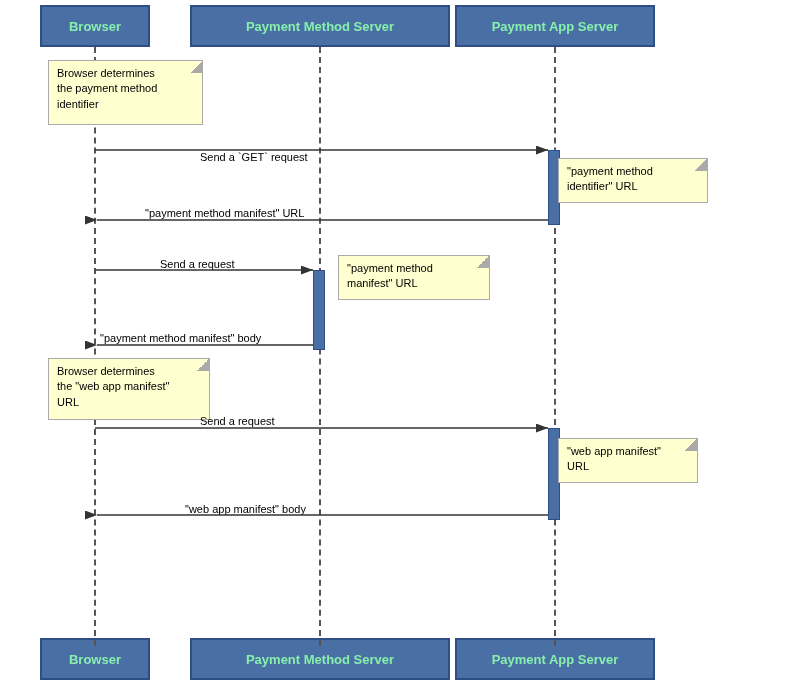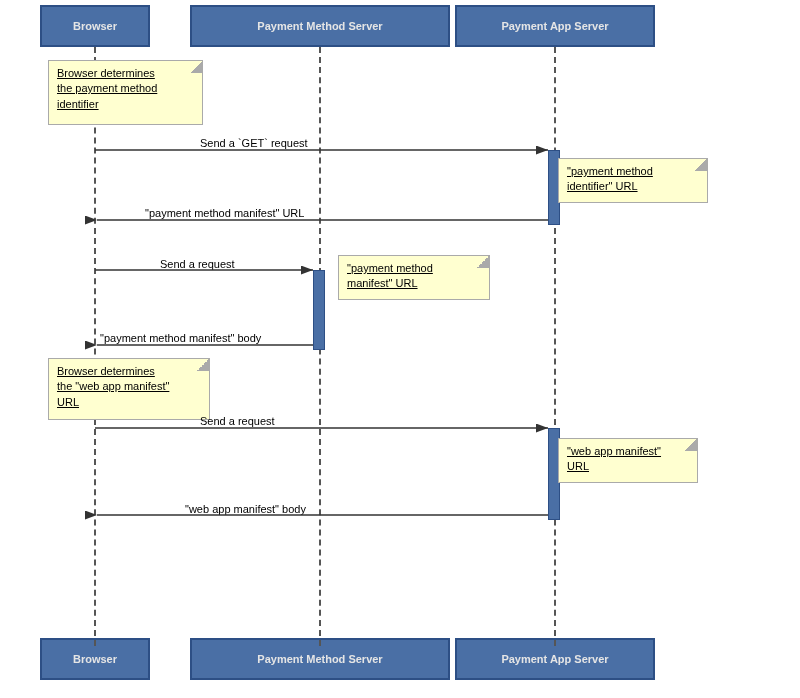--- a/index.html
+++ b/index.html
@@ -16,23 +16,23 @@
     .diagram {
       position: relative;
       width: 800px;
       height: 698px;
     }
 
     
     .header-box {
       position: absolute;
       background: #4a6fa5;
-      color: #e5e5e5;
+      color: #86efac;
       font-weight: bold;
-      font-size: 11px;
+      font-size: 13px;
       padding: 11px 12px;
       border: 2px solid #2d4f85;
       text-align: center;
       display: flex;
       align-items: center;
       justify-content: center;
     }
 
     
     .lifeline {
@@ -52,21 +52,20 @@
     }
 
     
     .note-box {
       position: absolute;
       background: #ffffd0;
       border: 1px solid #aaa;
       padding: 5px 8px;
       font-size: 11px;
       line-height: 1.4;
-      text-decoration: underline;
     }
     .note-box::after {
       content: '';
       position: absolute;
       top: 0;
       right: 0;
       width: 12px;
       height: 12px;
       background: linear-gradient(135deg, #ffffd0 50%, #aaa 50%);
     }
@@ -156,21 +155,21 @@
   </div>
 
   <div class="note-box" style="left:558px; top:438px; width:140px; height:45px;">
     <div class="note-box-inner">
       <span style="white-space:pre-line;">"web app manifest"
 URL</span>
     </div>
   </div>
 
 
-  <div class="msg-label" style="left:200px; top:137px;">
+  <div class="msg-label" style="left:200px; top:151px;">
     <span>Send a `GET` request</span>
   </div>
 
   <div class="msg-label" style="left:145px; top:207px;">
     <span>"payment method manifest" URL</span>
   </div>
 
   <div class="msg-label" style="left:160px; top:258px;">
     <span>Send a request</span>
   </div>

